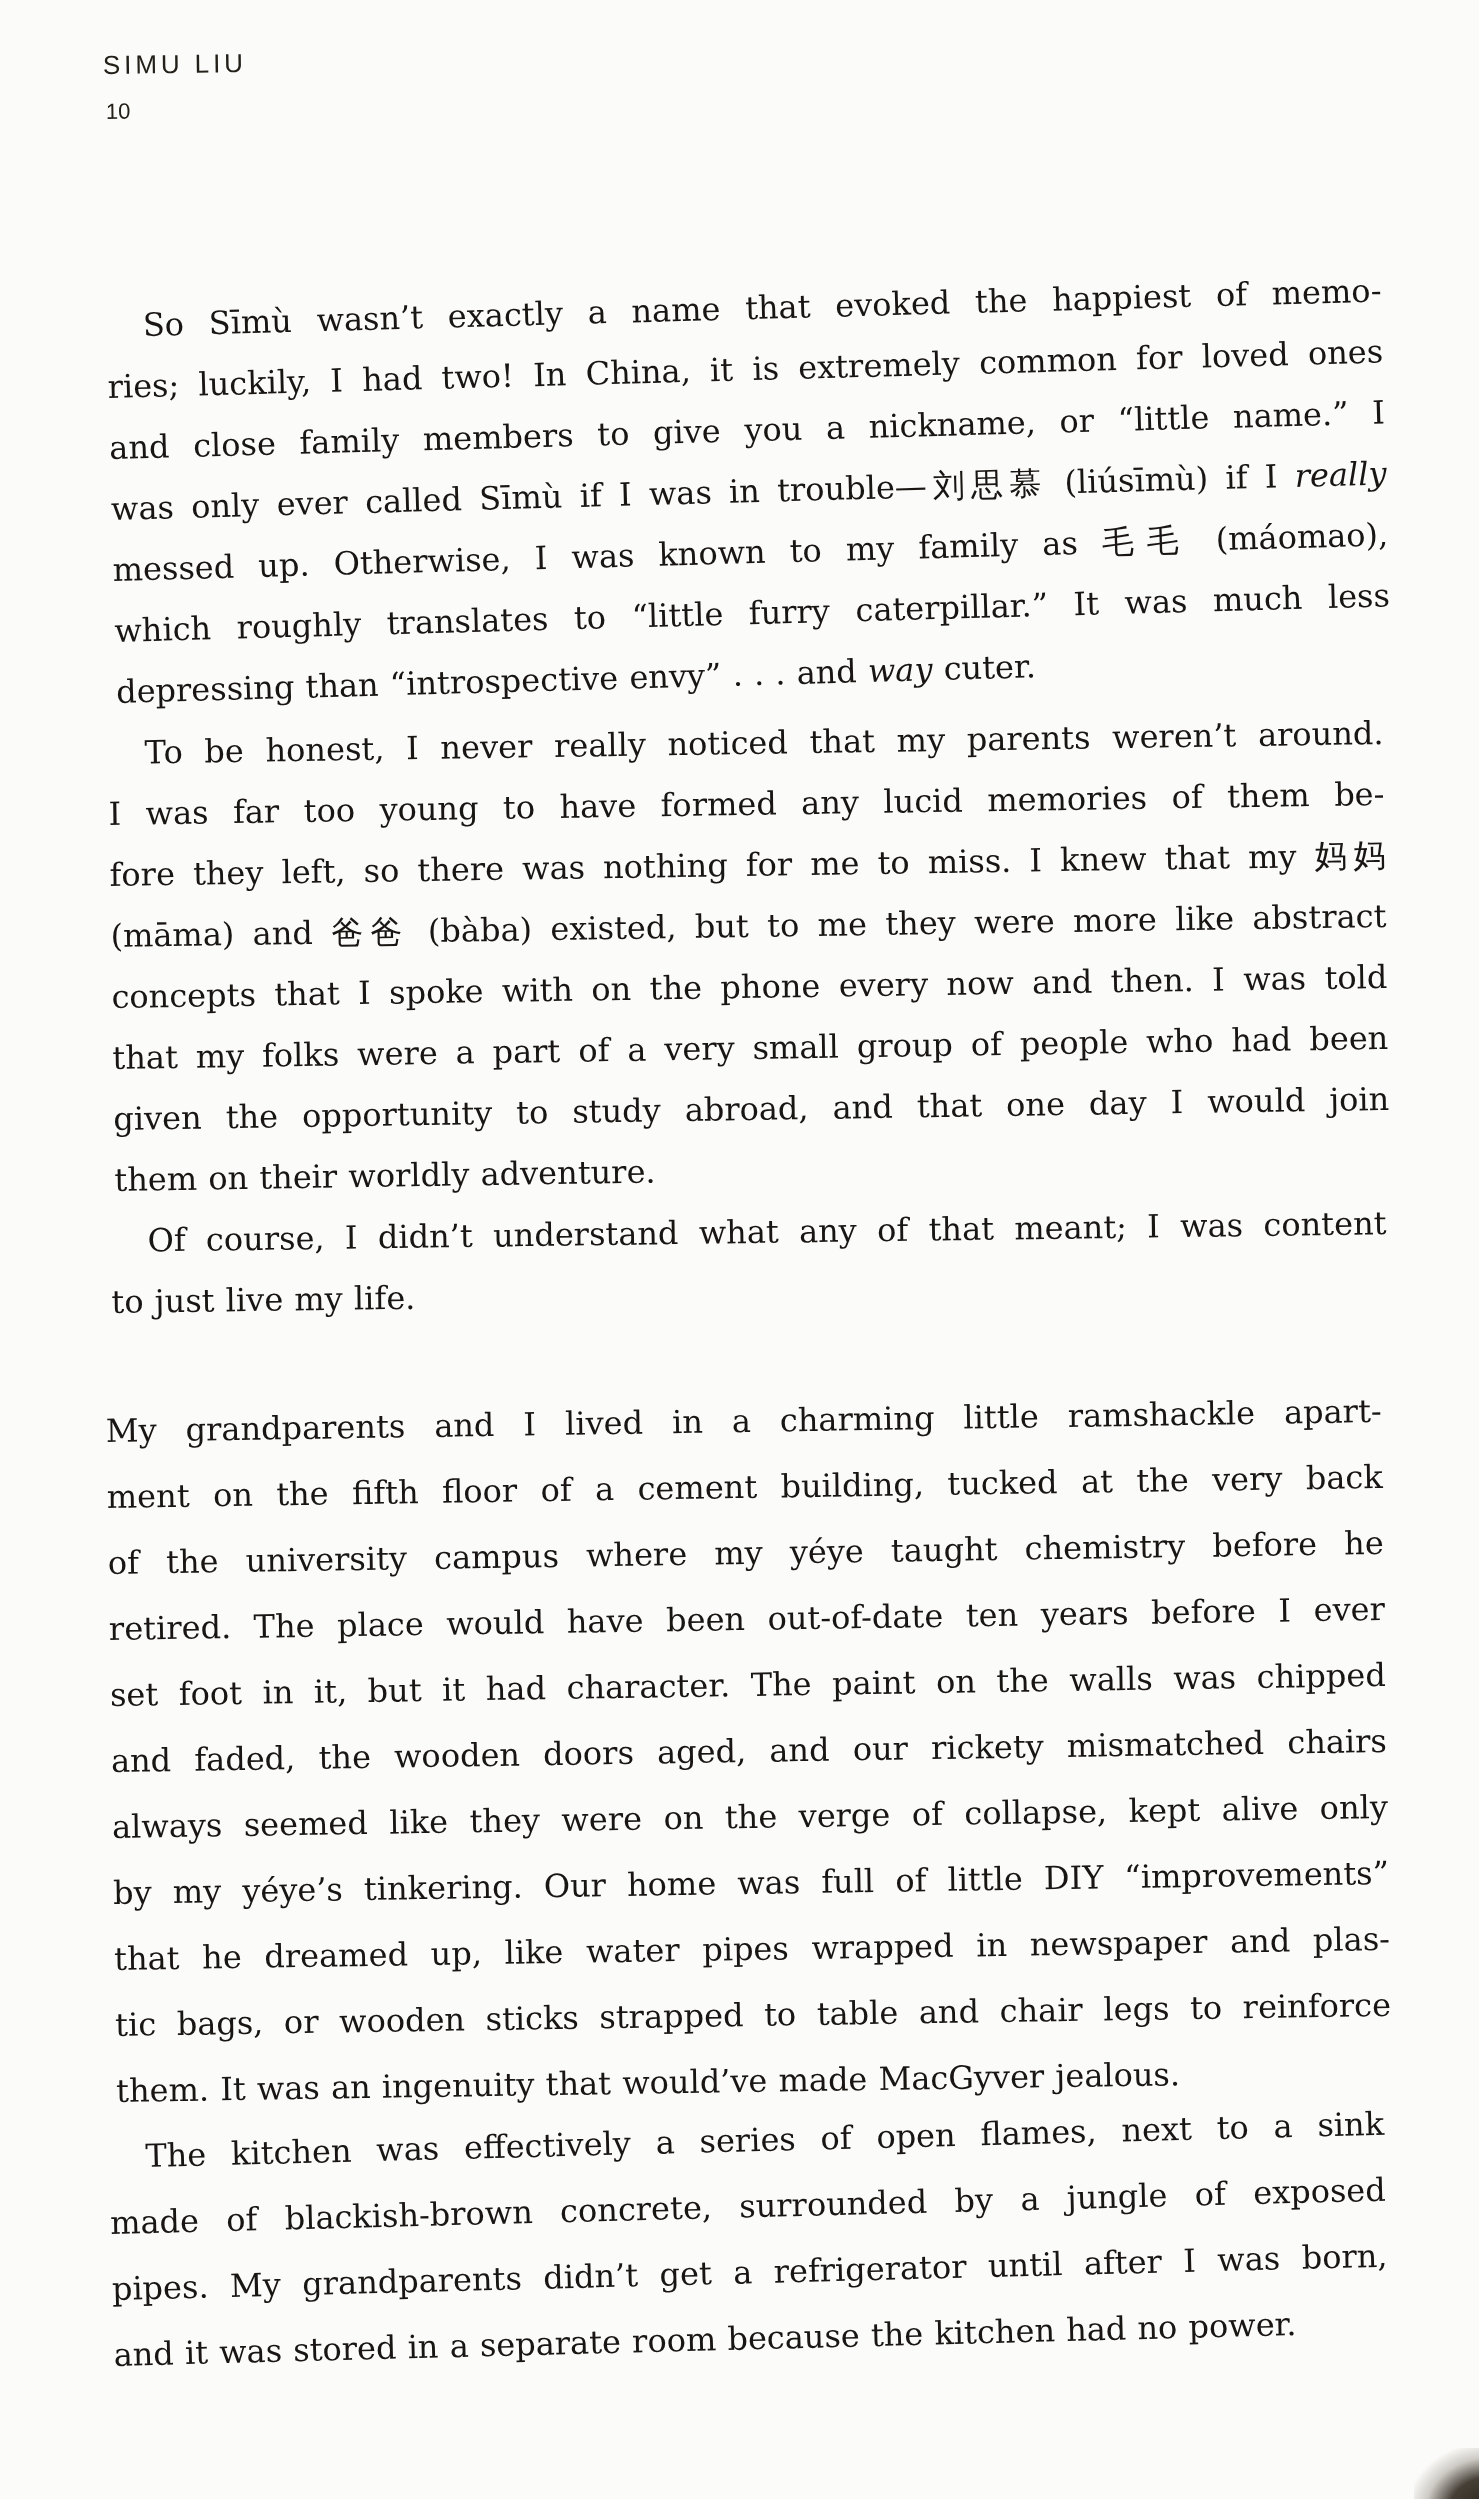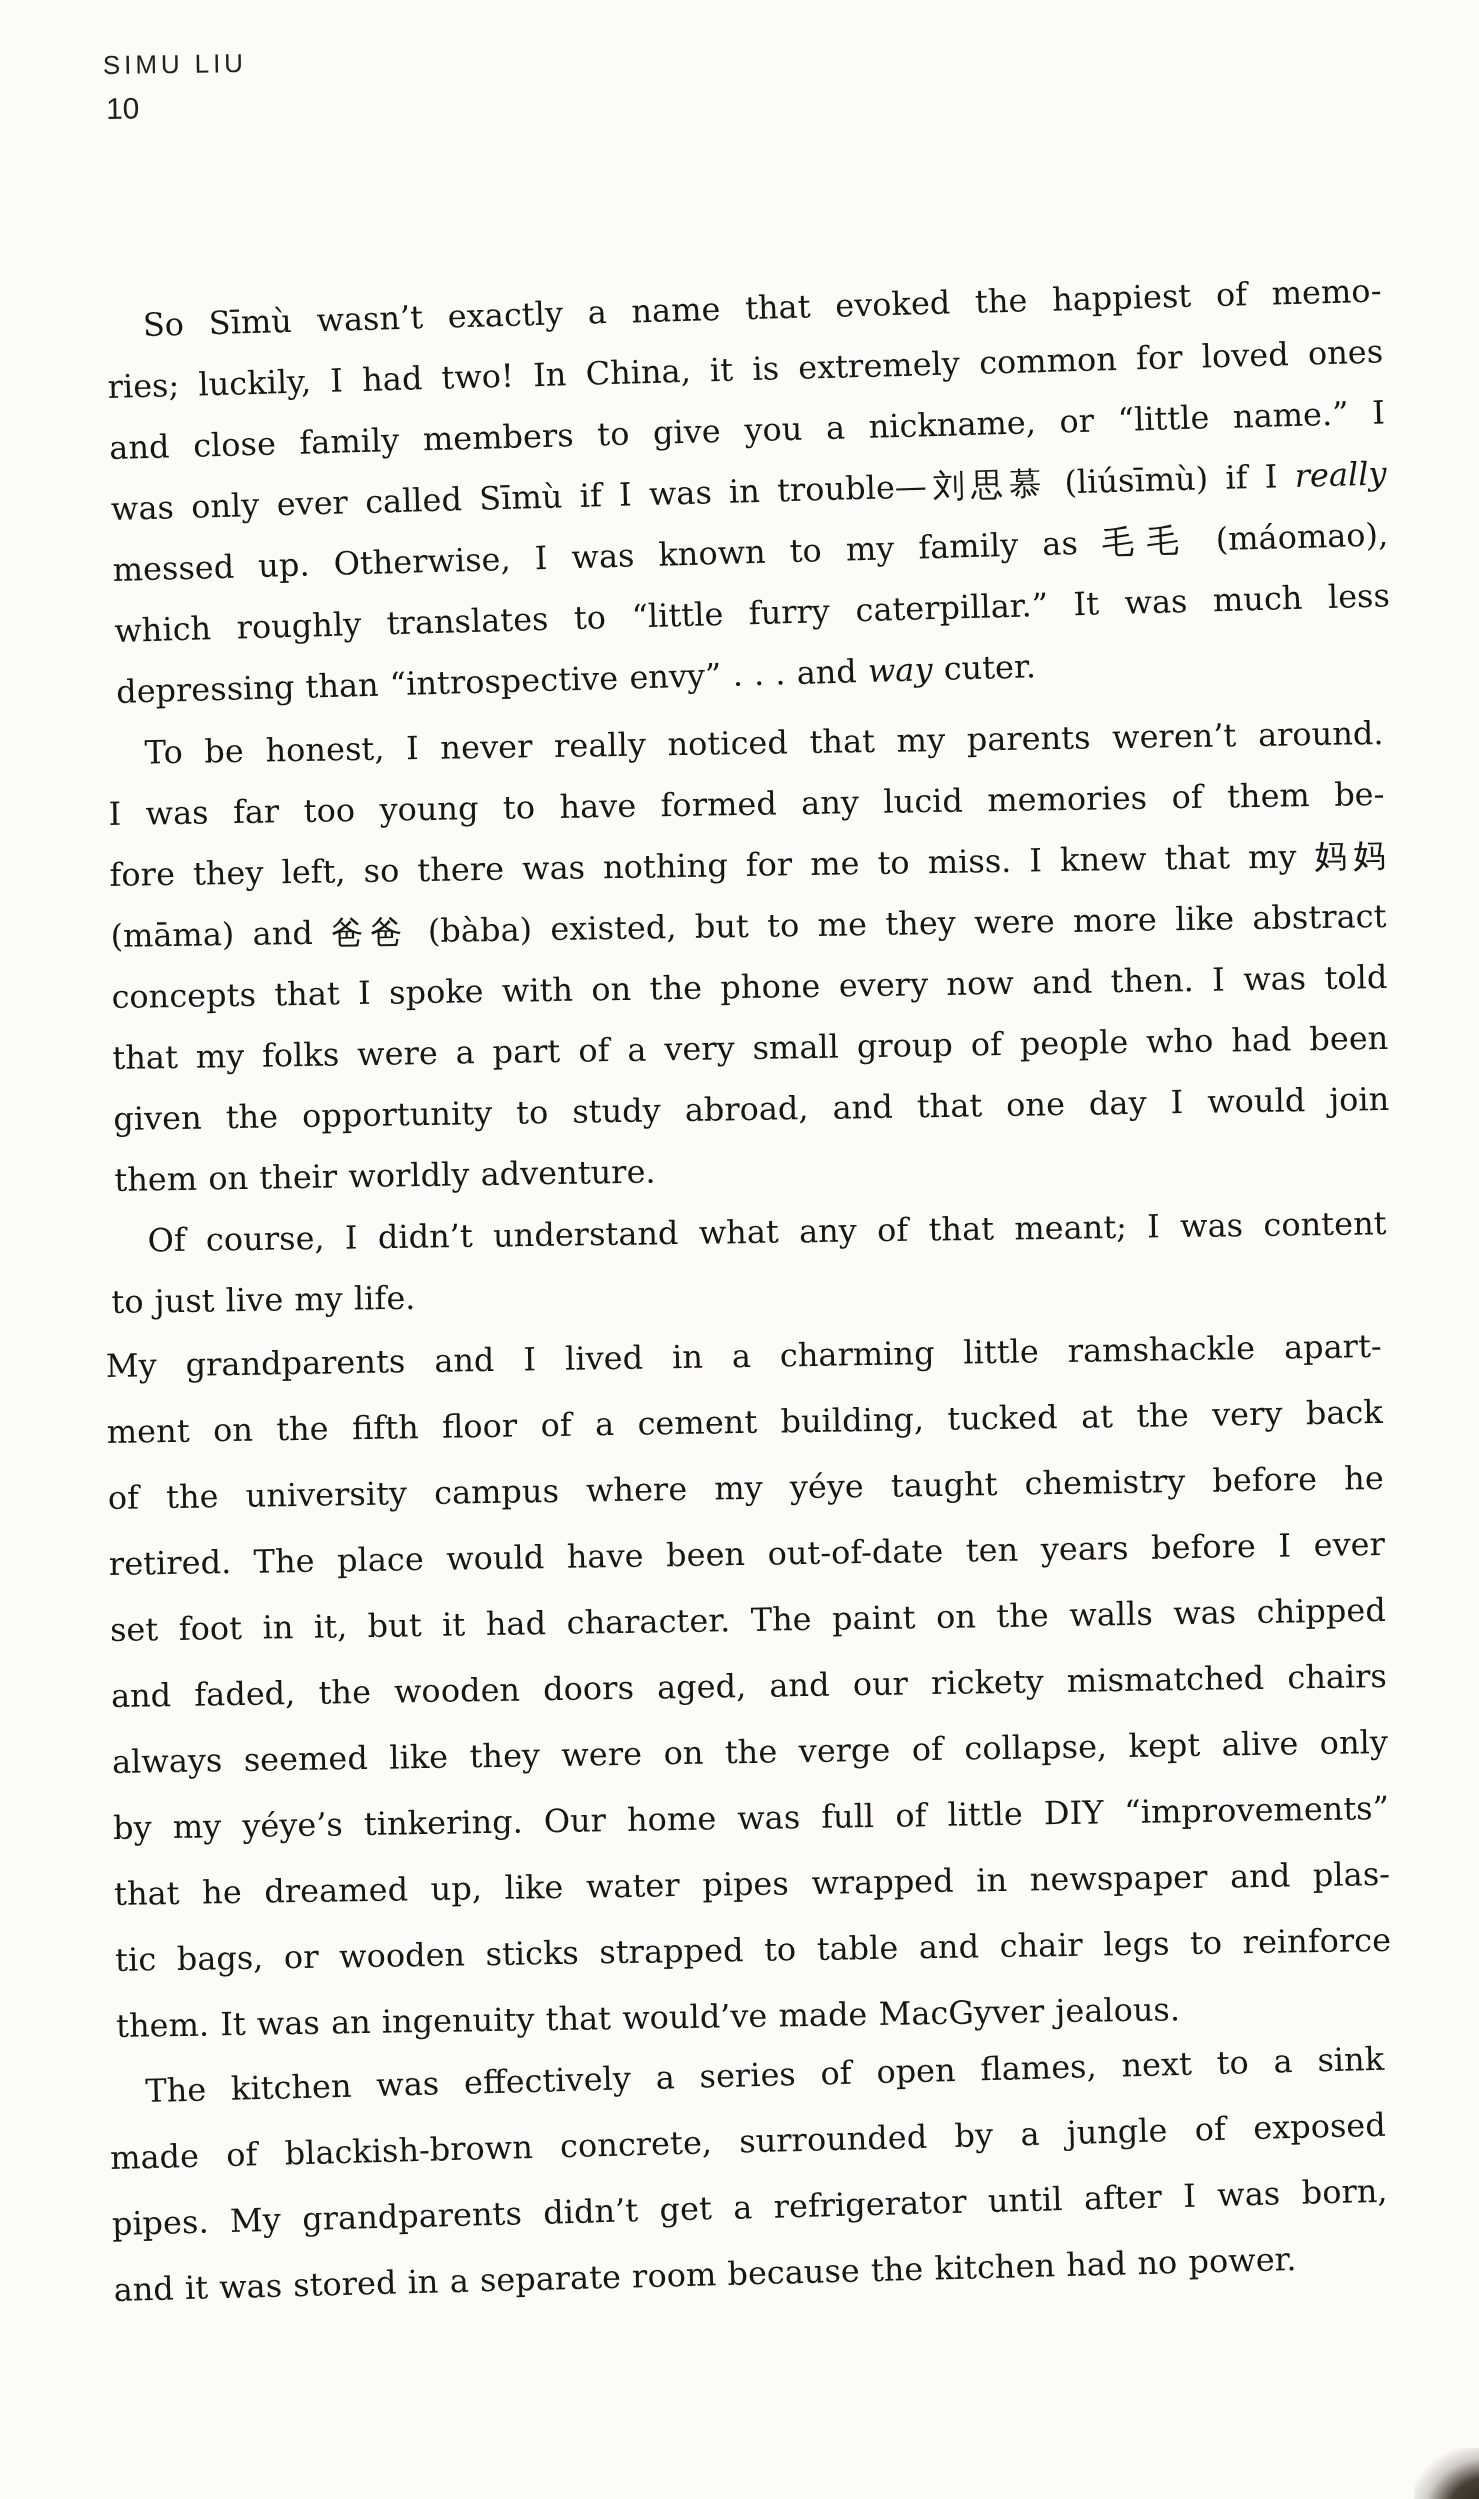--- a/index.html
+++ b/index.html
@@ -11,39 +11,39 @@
     font-family: "DejaVu Serif", "Liberation Serif", serif;
     color: #181512;
   }
   .running-head {
     position: absolute; left: 103px; top: 50px;
     font-family: "Liberation Sans", sans-serif;
     font-size: 26px; letter-spacing: 3.9px; color: #232019;
     transform: rotate(-0.8deg); transform-origin: 0 50%;
   }
   .page-num {
-    position: absolute; left: 106px; top: 92px;
+    position: absolute; left: 106px; top: 99px;
     font-family: "Liberation Sans", sans-serif;
-    font-size: 30px; color: #232019;
+    font-size: 22px; color: #232019;
     transform: rotate(-0.8deg); transform-origin: 0 50%;
   }
   .body-text {
     position: absolute; left: 111px; top: 296px; width: 1276px;
   }
   .para { margin: 0; }
   .line {
     display: block;
     font-size: 32px;
     line-height: 61px;
     text-align: justify;
     text-align-last: justify;
     word-spacing: 1px;
     white-space: normal;
   }
-  .sect2 { }
+  .sect2 { margin-top: 65px; }
   .sect2 .line { line-height: 66px; }
   .line.last { text-align-last: left; }
   .line.indent { text-indent: 37px; }
   .em { font-style: italic; }
   
   .r1 { transform: rotate(-1.6deg); transform-origin: 0 50%; }
   .r2 { transform: rotate(-0.9deg); transform-origin: 0 50%; }
   .r3 { transform: rotate(-0.8deg); transform-origin: 0 50%; }
   .r4 { transform: rotate(-0.9deg); transform-origin: 0 50%; }
   .r5 { transform: rotate(-1.5deg); transform-origin: 0 50%; }

